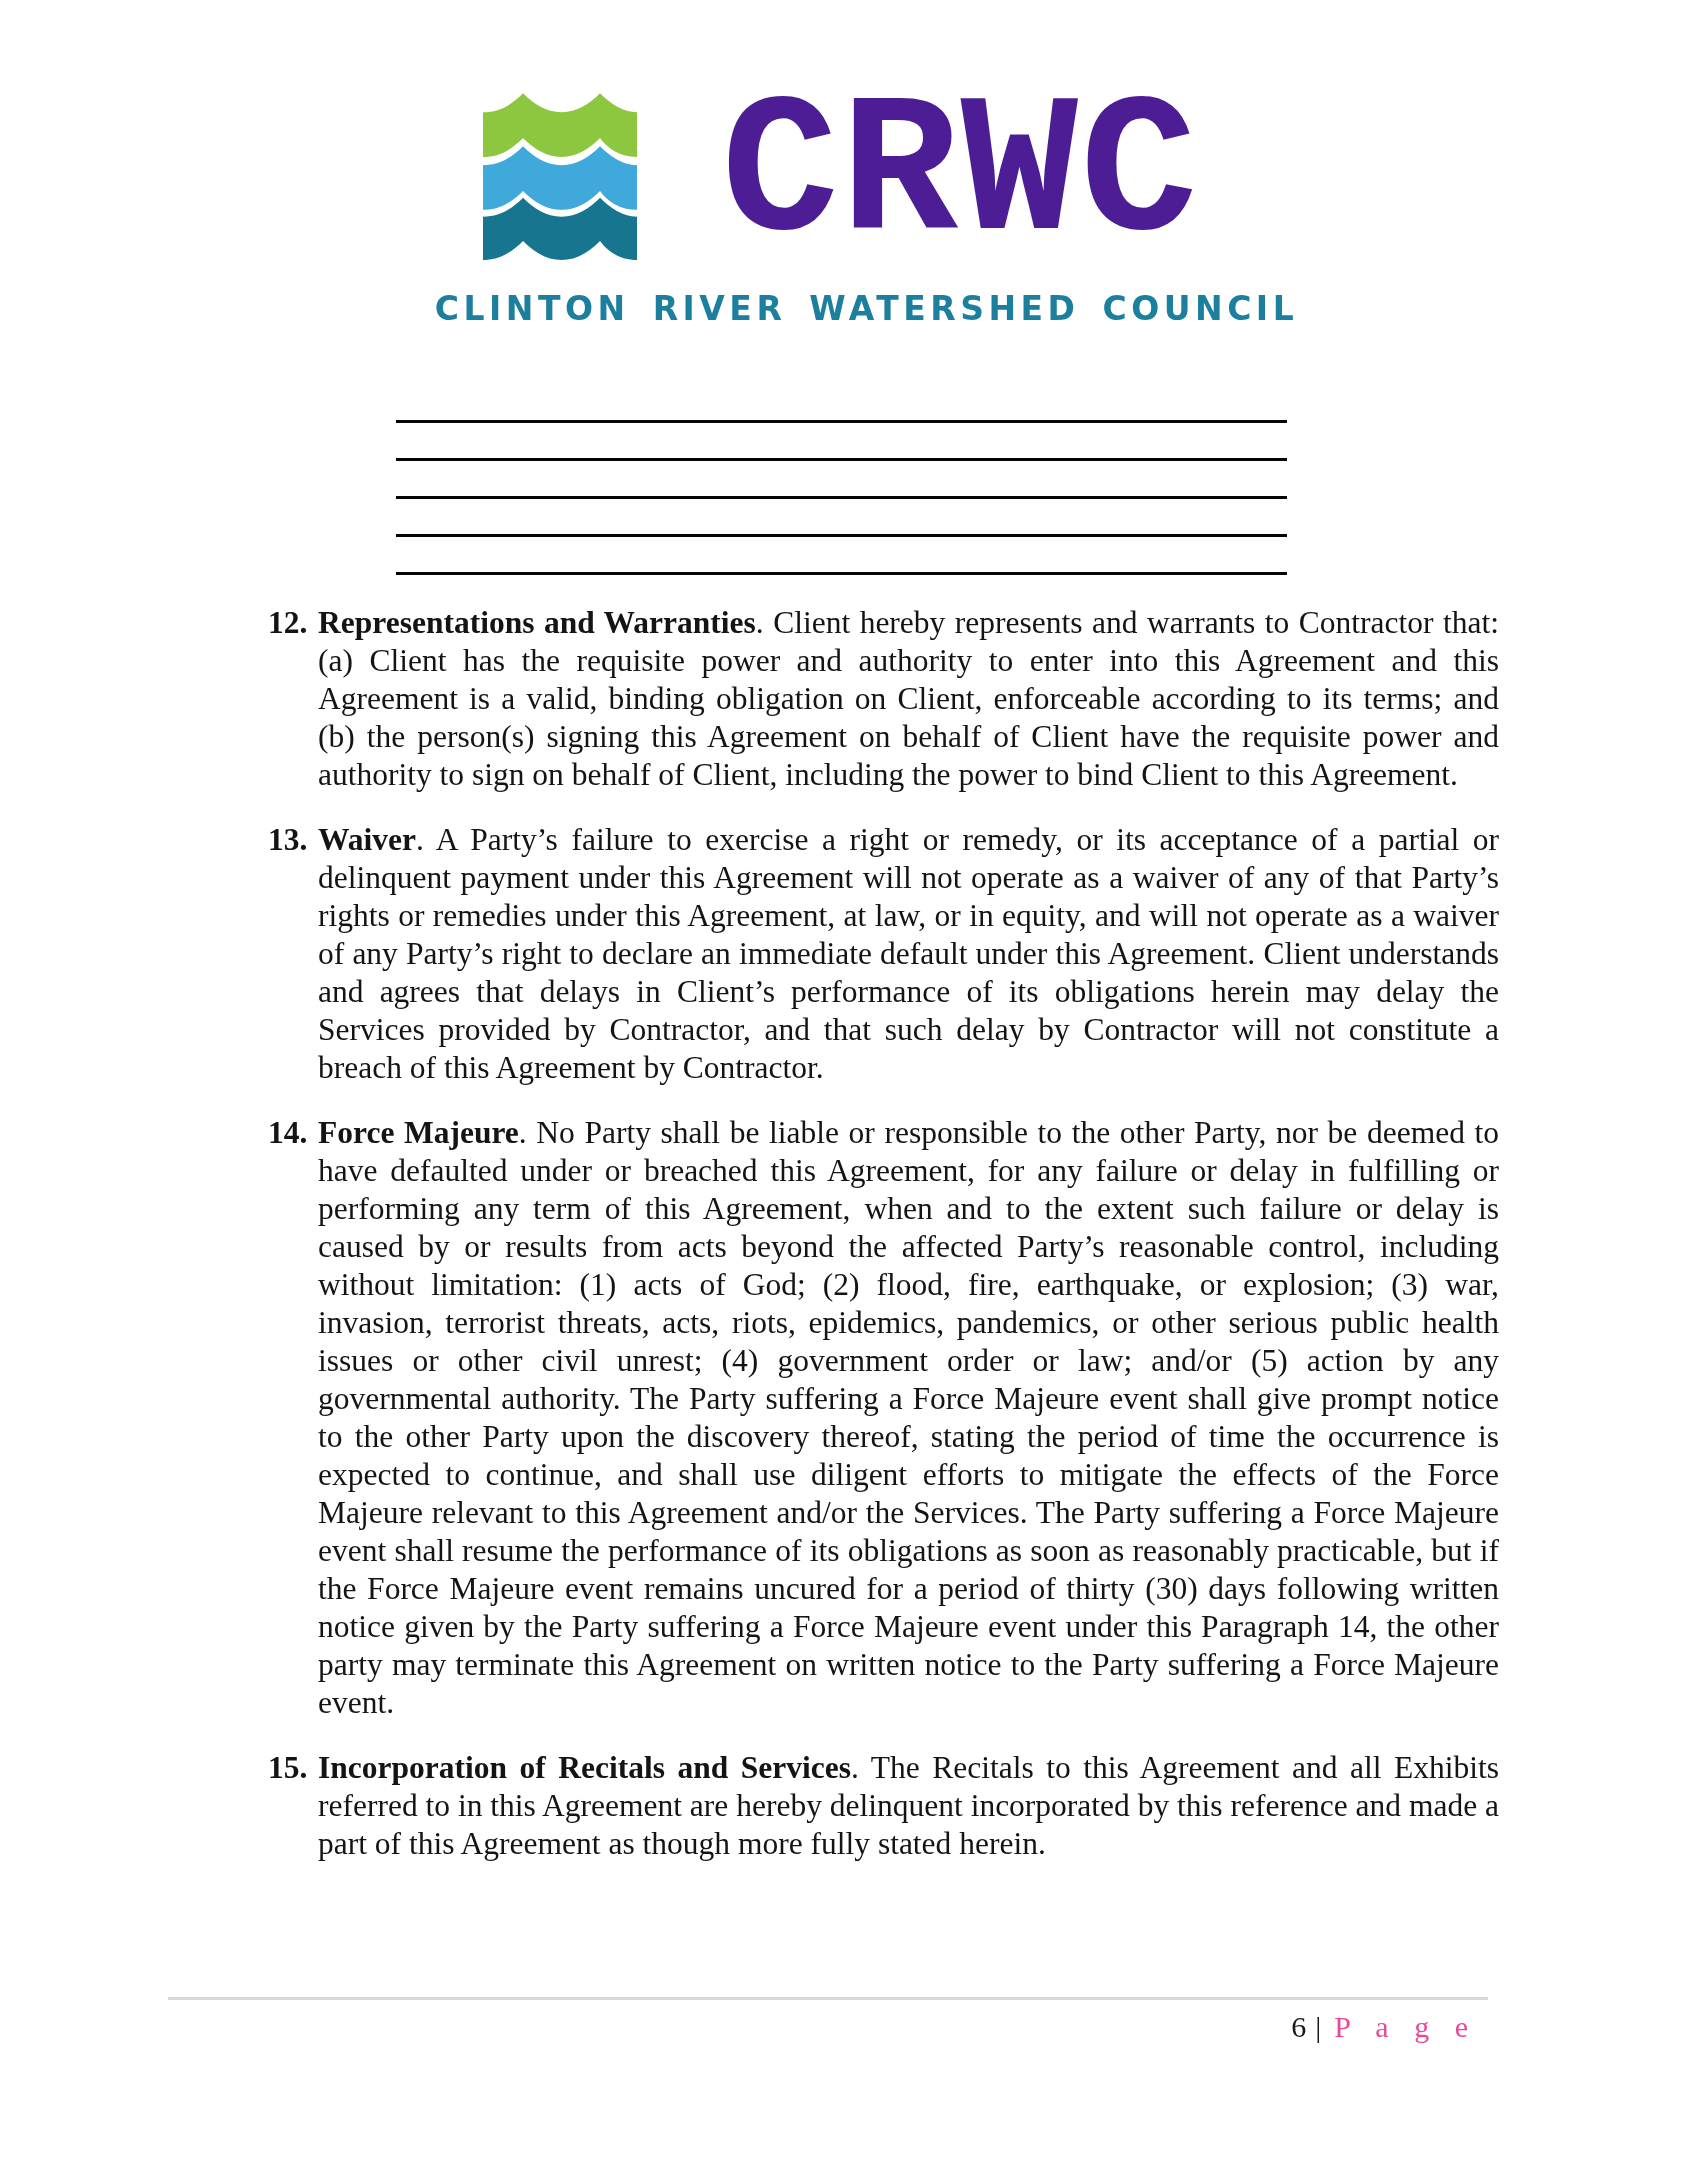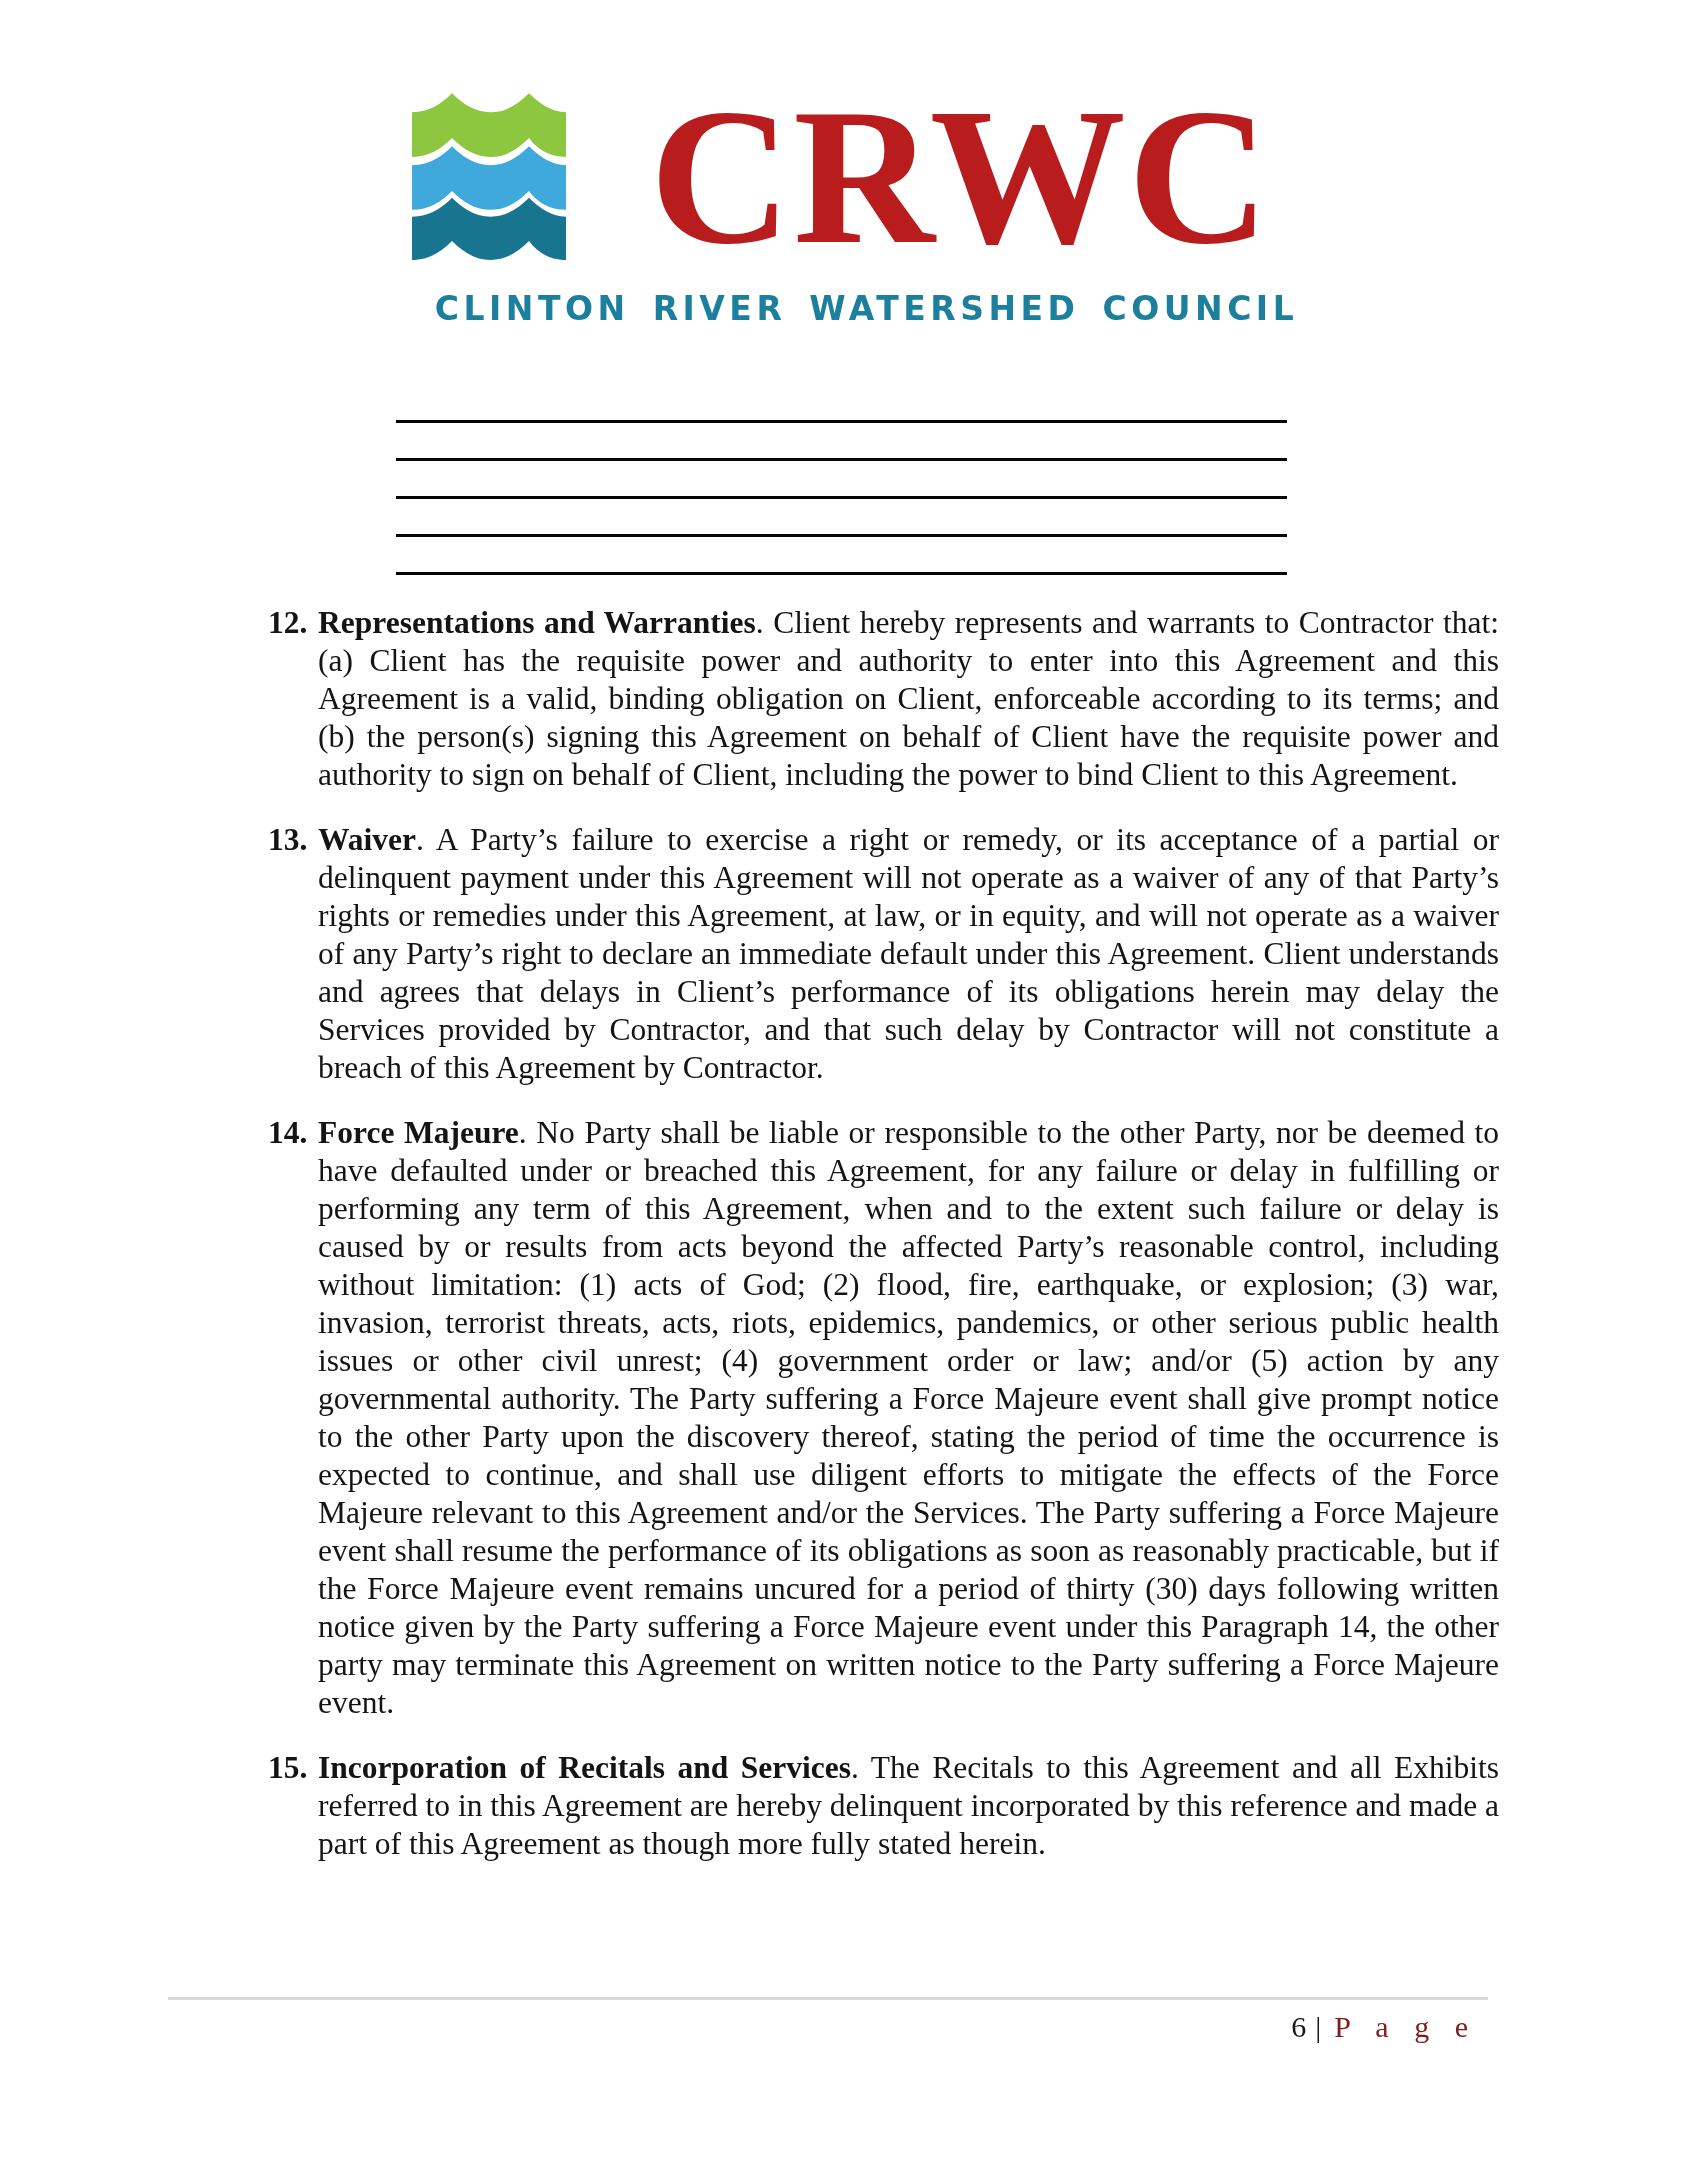--- a/index.html
+++ b/index.html
@@ -14,26 +14,26 @@
 
   
   .logo-block{position:absolute;top:0;left:0;width:1683px;}
   .logo-row{
     position:absolute;top:92px;left:0;width:1683px;
     display:flex;justify-content:center;align-items:flex-start;
   }
   .wave-icon{width:154px;height:168px;display:block;}
   .wordmark{
     margin-left:84px;
-    font-family:Liberation Serif, serif;
+    font-family:Liberation Mono, monospace;
     font-weight:bold;
     font-size:196px;
     line-height:168px;
     letter-spacing:2px;
-    color:#b91c1c;
+    color:#4c1d95;
     white-space:nowrap;
   }
   .tagline{
     position:absolute;top:289px;left:0;width:1683px;
     text-align:center;
     font-family:"DejaVu Sans","Liberation Sans",sans-serif;
     font-weight:bold;
     font-size:33px;
     line-height:40px;
     letter-spacing:4.5px;
@@ -70,21 +70,21 @@
   }
   .footer-text{
     position:absolute;top:2009px;left:0;right:206px;
     text-align:right;
     font-size:30px;line-height:36px;
     color:#1a1a1a;
     white-space:nowrap;
   }
   .footer-text .pg-num{margin-right:9px;}
   .footer-text .sep{margin-right:13px;font-weight:normal;}
-  .footer-text .pg-label{color:#7f1d1d;letter-spacing:9px;}
+  .footer-text .pg-label{color:#ec4899;letter-spacing:9px;}
 </style>
 </head>
 <body>
 
 <div class="page">
 
   <header class="logo-block">
     <div class="logo-row">
       <svg class="wave-icon" viewBox="0 0 100 124" preserveAspectRatio="none" aria-hidden="true">
         <path fill="#8DC63F" d="M0,15 C11,15 19,9 26,1 C33,9 41,15 51,15 C61,15 69,9 76,1 C83,9 91,15 100,15 L100,48 C89,48 81,42 76,34 C69,42 61,48 51,48 C41,48 33,42 26,34 C19,42 11,48 0,48 Z"></path>

